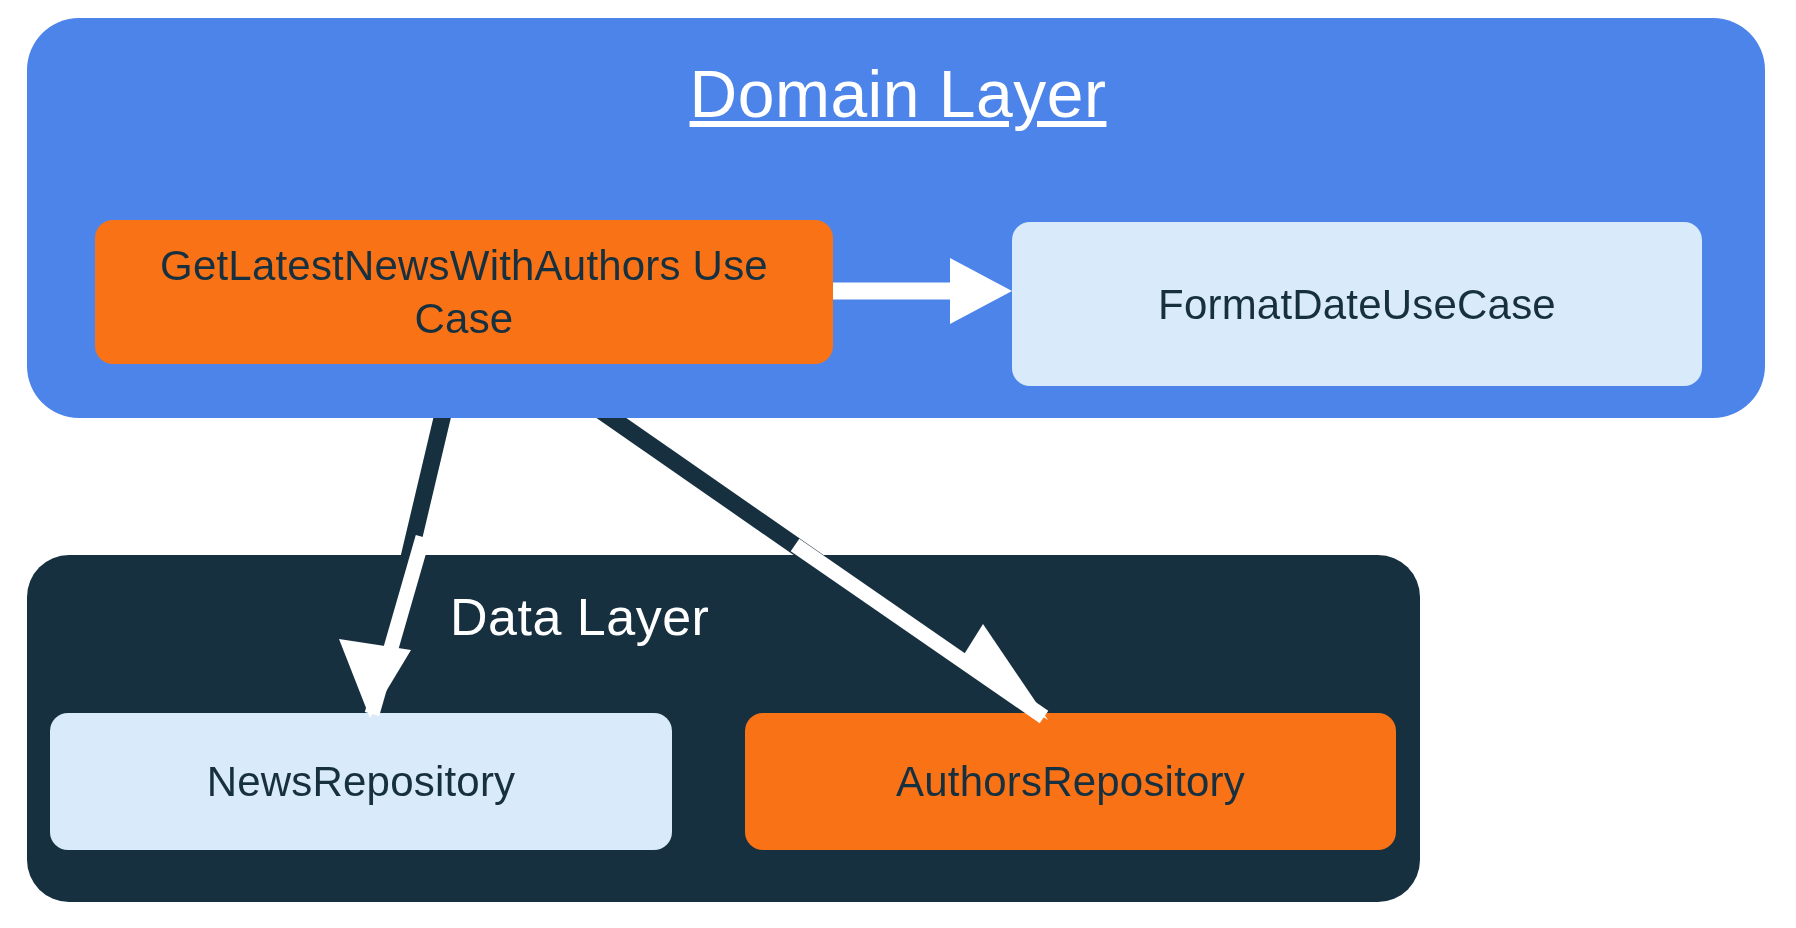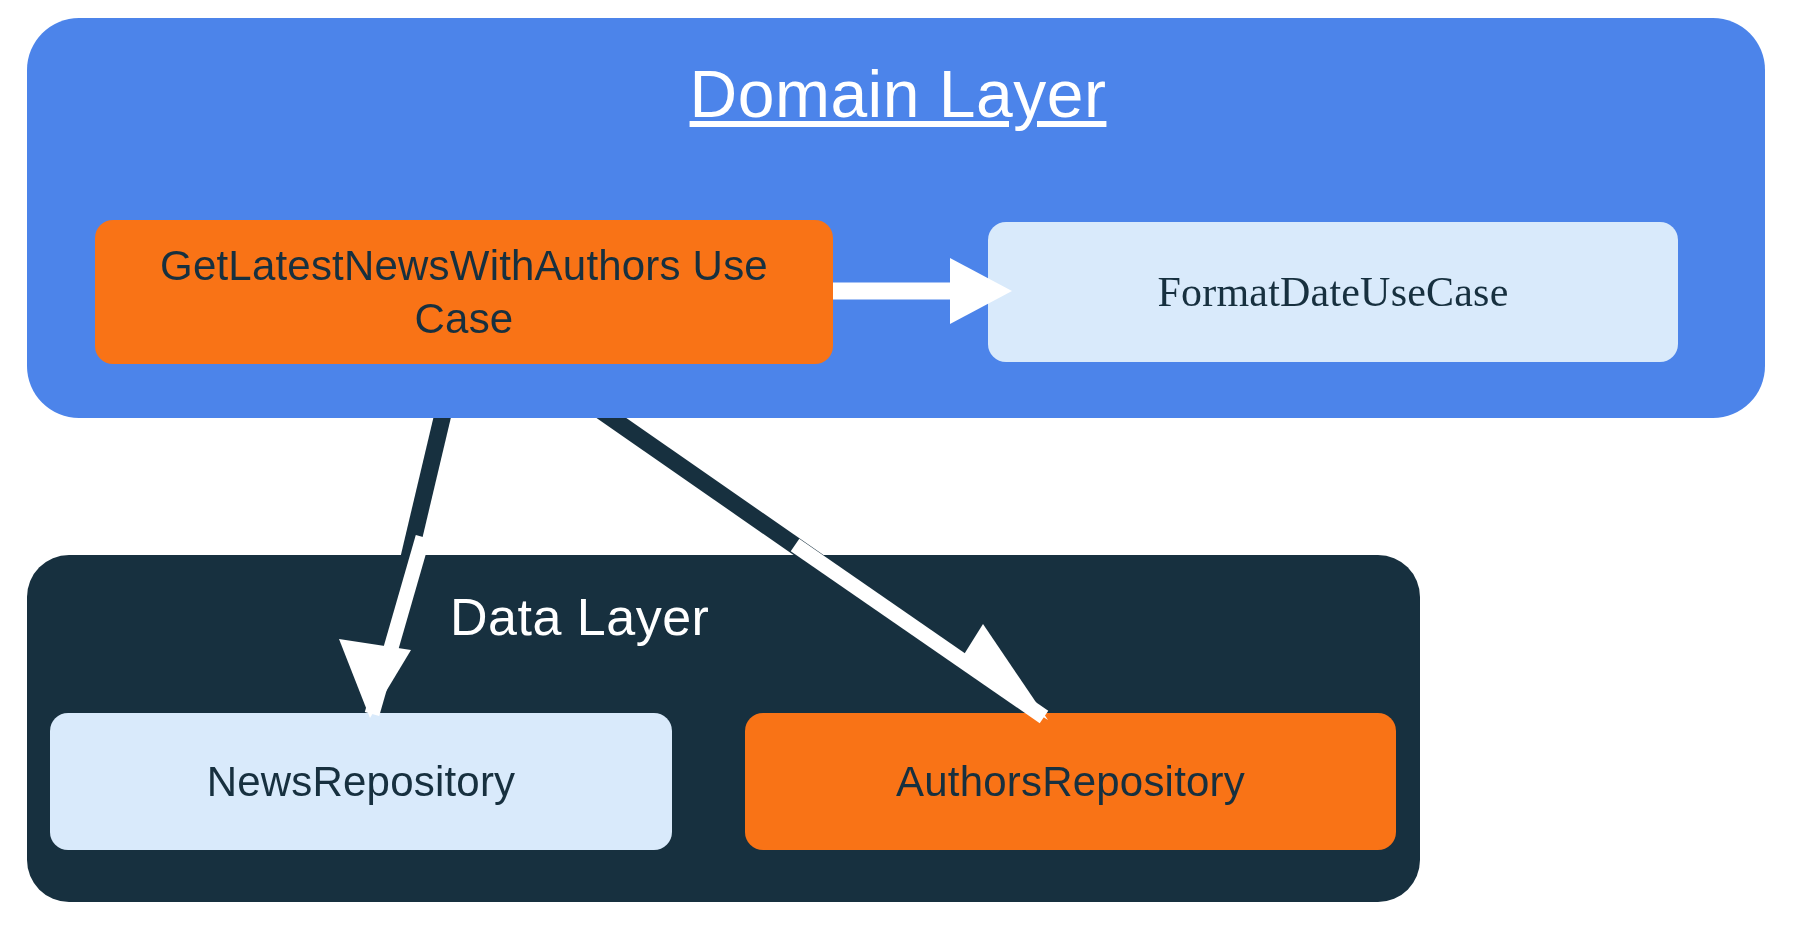--- a/index.html
+++ b/index.html
@@ -81,25 +81,24 @@
   .node.yellow { background: #f97316; }
   .node.blue   { background: #d9eafb; }
 
   #node-get-latest-news {
     left: 95px;
     top: 220px;
     width: 738px;
     height: 144px;
   }
   #node-format-date {
-    left: 988px;
+    left: 1012px;
     top: 222px;
     width: 690px;
-    height: 140px;
-    font-family: Liberation Serif, serif;
+    height: 164px;
   }
   #node-news-repository {
     left: 50px;
     top: 713px;
     width: 622px;
     height: 137px;
   }
   #node-authors-repository {
     left: 745px;
     top: 713px;

